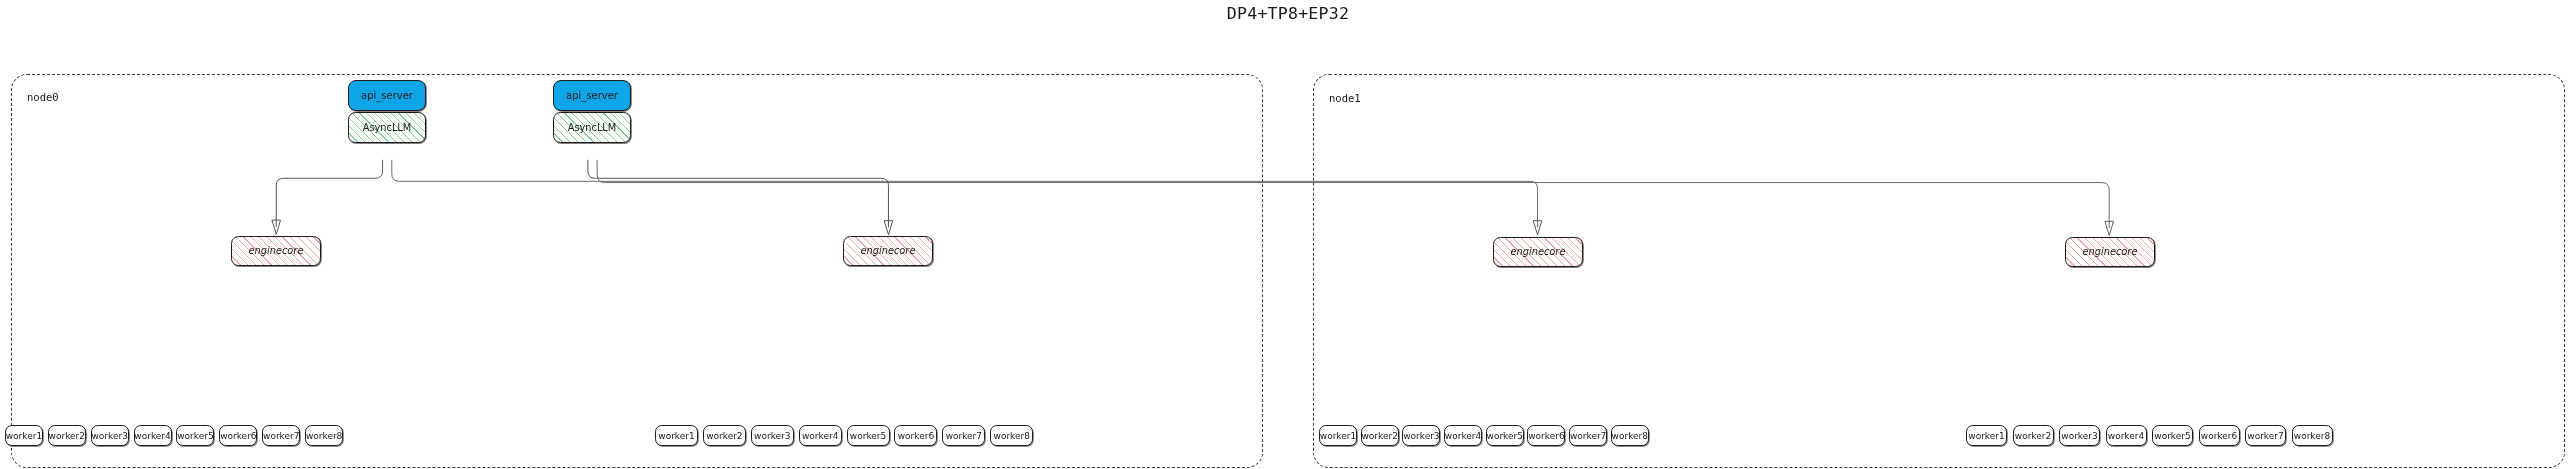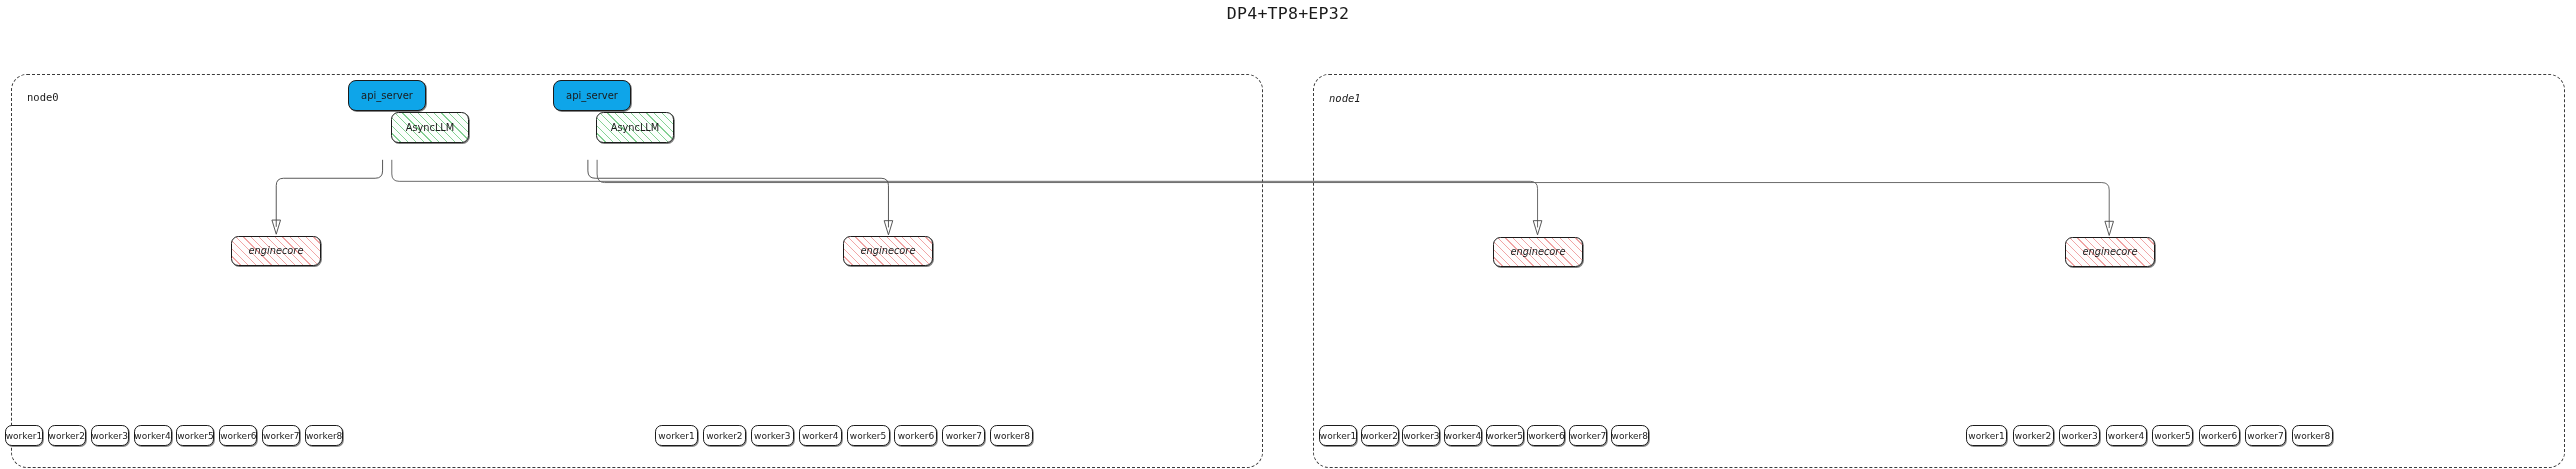--- a/index.html
+++ b/index.html
@@ -76,21 +76,20 @@
   
   .gnode.hatch-green {
     background-color: #fbfffc;
     background-image: repeating-linear-gradient(
       45deg,
       rgba(126, 206, 142, 0.95) 0px,
       rgba(126, 206, 142, 0.95) 0.9px,
       rgba(255, 255, 255, 0) 0.9px,
       rgba(255, 255, 255, 0) 5.5px
     );
-    margin-left: 43px;
   }
 
   
   .gnode.hatch-pink {
     background-color: #fffdfd;
     background-image: repeating-linear-gradient(
       45deg,
       rgba(238, 150, 150, 0.85) 0px,
       rgba(238, 150, 150, 0.85) 0.9px,
       rgba(255, 255, 255, 0) 0.9px,
@@ -244,21 +243,21 @@
       </div>
       <div class="worker-chip" style="width: 43px;">
         <span>worker7</span>
       </div>
       <div class="worker-chip" style="width: 43px;">
         <span>worker8</span>
       </div>
     </div>
 
   <div class="node-box" style="left:1313px; top:74px; width:1252px; height:394px;"></div>
-  <div class="node-label" style="left:1329px; top:92px;font-style:italic;">node1</div>
+  <div class="node-label" style="left:1329px; top:92px;">node1</div>
 
   <div class="gnode hatch-pink z-top" style="left:1493px; top:237px; width:90px; height:29.5px;">
     <span class="lbl">enginecore</span>
   </div>
   <div class="gnode hatch-pink z-top" style="left:2065px; top:237px; width:90px; height:29.5px;">
     <span class="lbl">enginecore</span>
   </div>
 
   <div class="worker-row" id="n1-wg0" style="left:1319px; top:425px; gap:3.7px;">
       <div class="worker-chip" style="width: 38px;">

